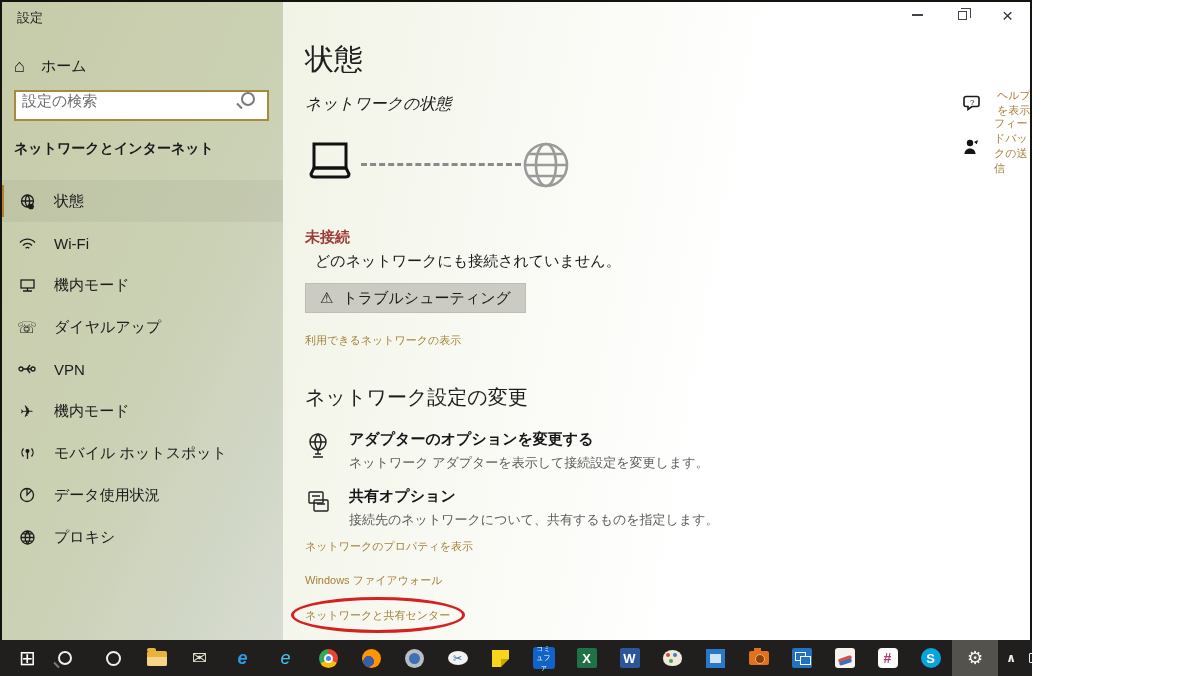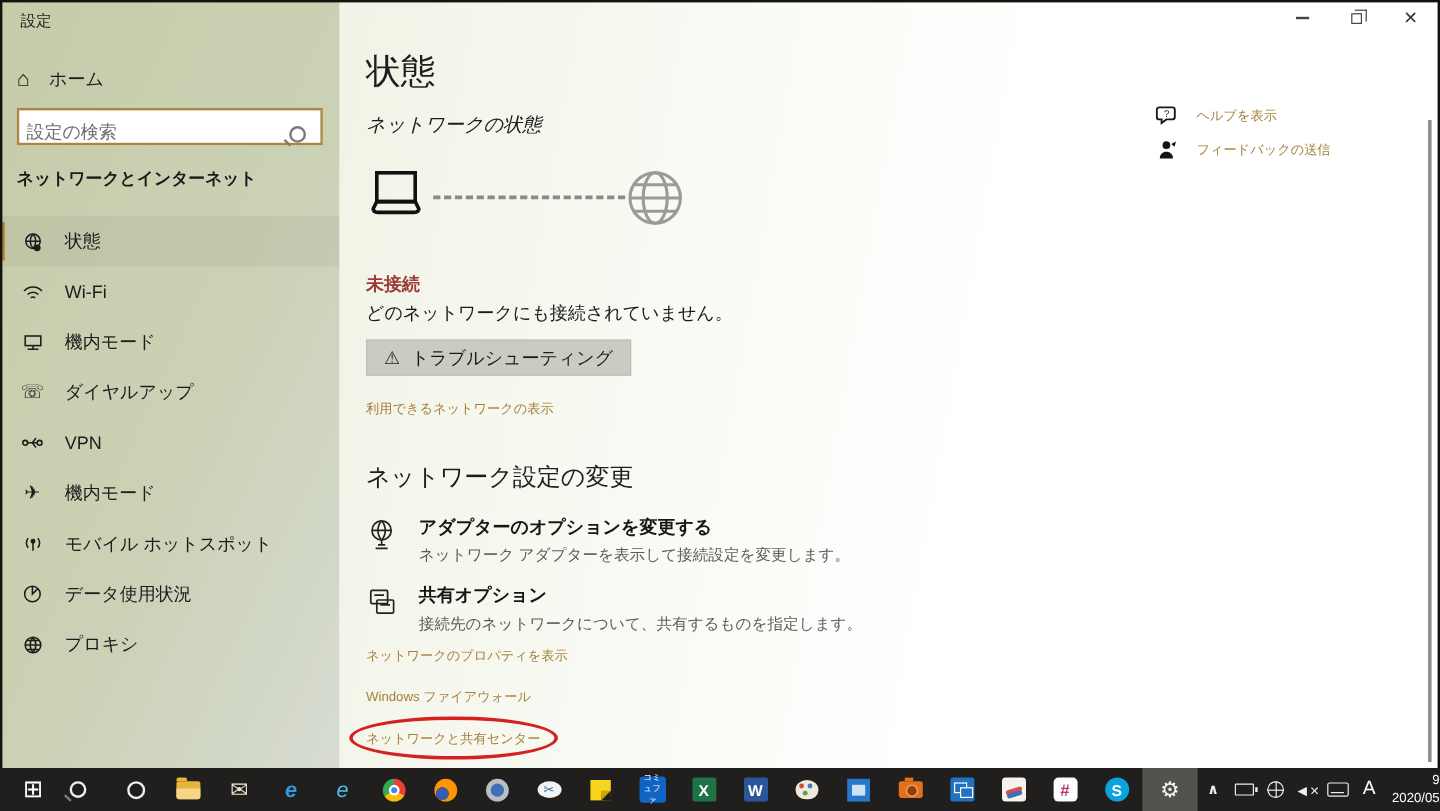--- a/index.html
+++ b/index.html
@@ -1,29 +1,29 @@
 <!DOCTYPE html>
 <html><head>
 <meta charset="utf-8">
 <style>
   * { margin:0; padding:0; box-sizing:border-box; }
   html,body { width:1200px; height:676px; }
   body { font-family:"Liberation Sans","DejaVu Sans",sans-serif; color:#1b1b1b; }
-  #app { position:relative; width:1200px; height:676px; overflow:hidden; background:#fff; }
+  #app { position:relative; width:1032px; height:676px; overflow:hidden; background:#fff; }
   .frame { position:absolute; inset:0; border:2px solid #14140e; pointer-events:none; z-index:90; }
 
   
   .sidebar { position:absolute; left:0; top:0; width:283px; height:640px;
     background:linear-gradient(115deg,#c6cca9 0%,#cbd1b4 55%,#d1d7c6 82%,#d8dcd3 100%); }
   .win-title { position:absolute; left:17px; top:9px; font-size:13px; color:#1f1f1f; }
   .home-row { position:absolute; left:14px; top:50px; display:flex; align-items:center; gap:16px;
     height:32px; font-size:15px; cursor:default; }
   .home-glyph { font-size:18px; line-height:1; }
   .searchbox { position:absolute; left:14px; top:90px; width:255px; height:31px; background:#fff;
-    border:2px solid #a8893f; display:flex; align-items:flex-end; }
+    border:2px solid #a8893f; display:flex; align-items:flex-start; }
   .searchbox input { flex:1; border:none; outline:none; font-size:15px; padding:0 6px;
     font-family:inherit; color:#222; background:transparent; }
   .searchbox input::placeholder { color:#6f6f6f; }
   .mag { width:14px; height:14px; border:2px solid #7a7a7a; border-radius:50%; position:relative; margin-right:12px; flex:none; }
   .mag::after { content:""; position:absolute; width:7px; height:2px; background:#7a7a7a;
     transform:rotate(45deg); left:-7px; top:11px; }
   .section-label { position:absolute; left:14px; top:140px; font-size:14px; font-weight:bold; color:#191919; }
   .nav { position:absolute; left:0; top:180px; width:283px; }
   .nav-item { position:relative; height:42px; display:flex; align-items:center; gap:18px;
     padding-left:18px; font-size:15px; color:#1c1c1c; cursor:default; }
@@ -42,21 +42,21 @@
   .ctl-res span::before { content:""; position:absolute; left:2px; top:-4px; width:9px; height:9px; border:1.5px solid #444; border-bottom:none; border-left:none; }
   .ctl-close span { font-size:19px; color:#333; line-height:1; }
 
   .page-title { position:absolute; left:22px; top:40px; font-size:29px; font-weight:400; color:#1f1f1f; }
   .sub-heading { position:absolute; left:22px; top:94px; font-size:16px; color:#1b1b1b;font-style:italic; }
 
   .diagram { position:absolute; left:22px; top:136px; width:260px; height:56px; }
   .dash { position:absolute; left:56px; top:27px; width:160px; border-top:3px dashed #8a8a8a; }
 
   .status-word { position:absolute; left:22px; top:228px; font-size:15px; font-weight:600; color:#9c3a37; }
-  .status-desc { position:absolute; left:22px; top:252px; font-size:15px; color:#1b1b1b; }
+  .status-desc { position:absolute; left:32px; top:252px; font-size:15px; color:#1b1b1b; }
   .ts-btn { position:absolute; left:22px; top:283px; height:30px; padding:0 14px;
     background:#cbcbc3; border:1px solid #bdbdb5; font-size:15px; color:#1b1b1b;
     display:flex; align-items:center; gap:9px; cursor:default; font-family:inherit; }
   .link { color:#a5803a; font-size:11px; cursor:pointer; text-decoration:none; }
   .lnk-viewnet { position:absolute; left:22px; top:333px; }
   .heading2 { position:absolute; left:22px; top:384px; font-size:20px; font-weight:400; color:#1d1d1d; }
 
   .opt { position:absolute; left:22px; display:flex; gap:16px; }
   .opt .oic { width:28px; padding-top:2px; }
   .opt .oic svg { stroke:#222; fill:none; stroke-width:1.4; }

